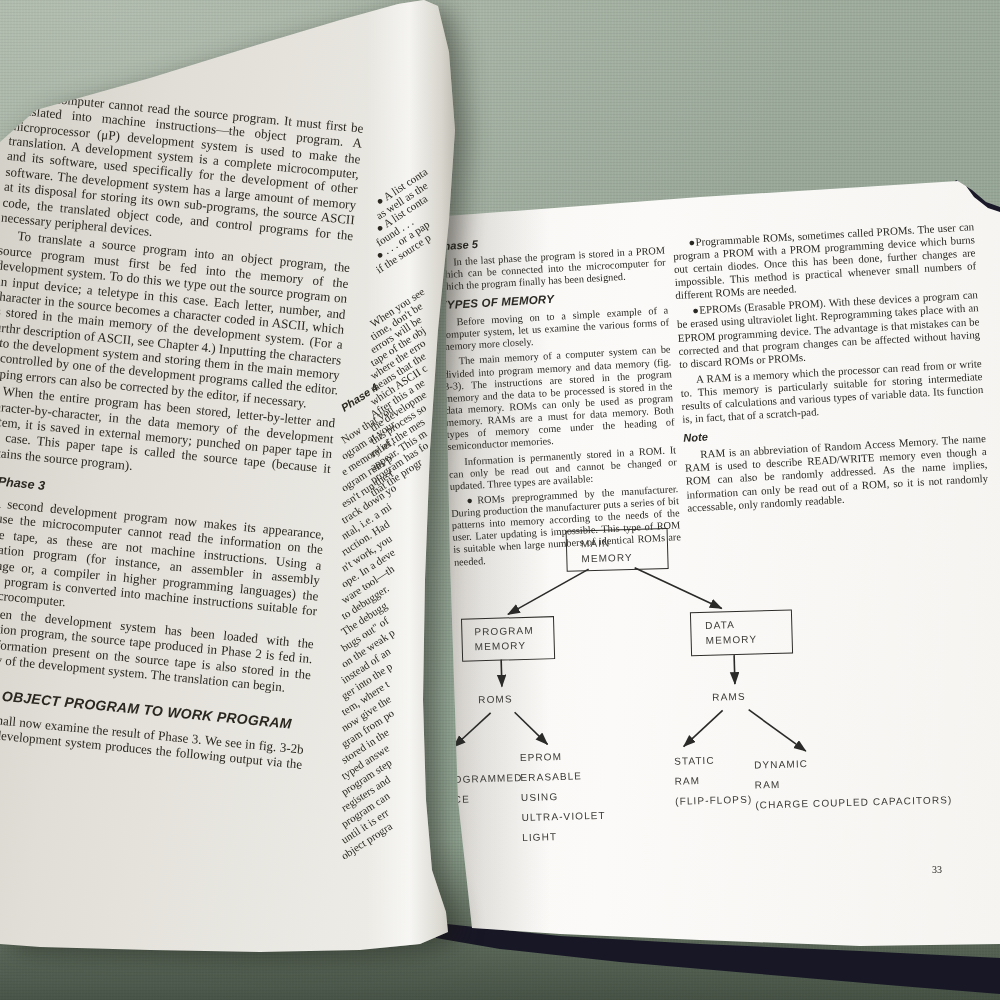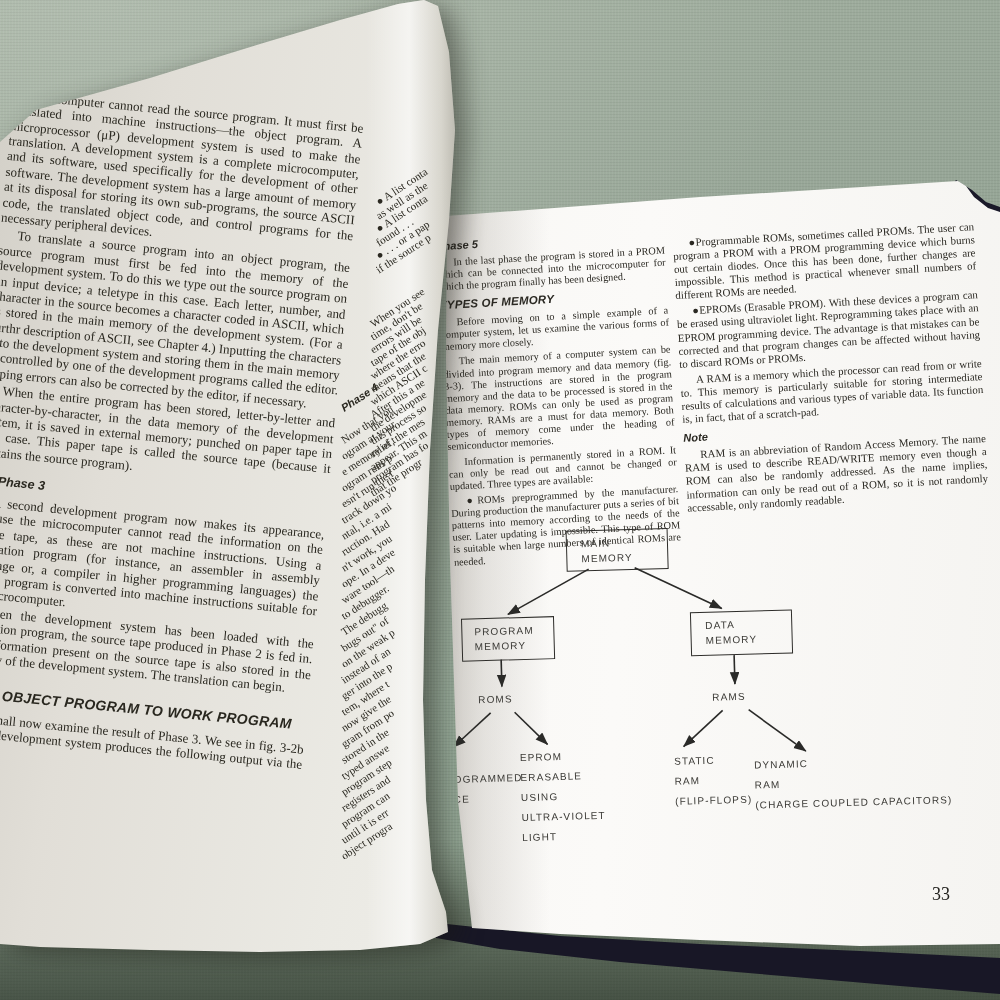--- a/index.html
+++ b/index.html
@@ -60,21 +60,21 @@
   .lp-text .h-caps{font-size:14px;margin:20px 0 8px 0;letter-spacing:0.3px;}
 
   
   .frag{color:#2b2921;font-size:11px;}
   .frag div{white-space:nowrap;transform:rotate(-33deg);transform-origin:0 60%;width:150px;overflow:visible;}
   .frag-top{left:378px;top:196px;} .frag-top div{height:13.5px;}
   .frag-when{left:372px;top:318px;} .frag-when div{height:13px;}
   .frag-p4{left:344px;top:402px;} .frag-p4 div{height:16px;}
   .frag .fh{font-family:"Liberation Sans",sans-serif;font-weight:bold;font-style:italic;}
 
-  .page-num{left:932px;top:884px;font-size:18px;color:#23221e;}
+  .page-num{left:932px;top:864px;font-size:10px;color:#23221e;}
 </style>
 </head>
 <body>
 
 <div class="scene">
 
   <div class="abs bg"></div>
   <div class="abs bg-bottom"></div>
 
   <div class="abs cover-bottom"></div>

